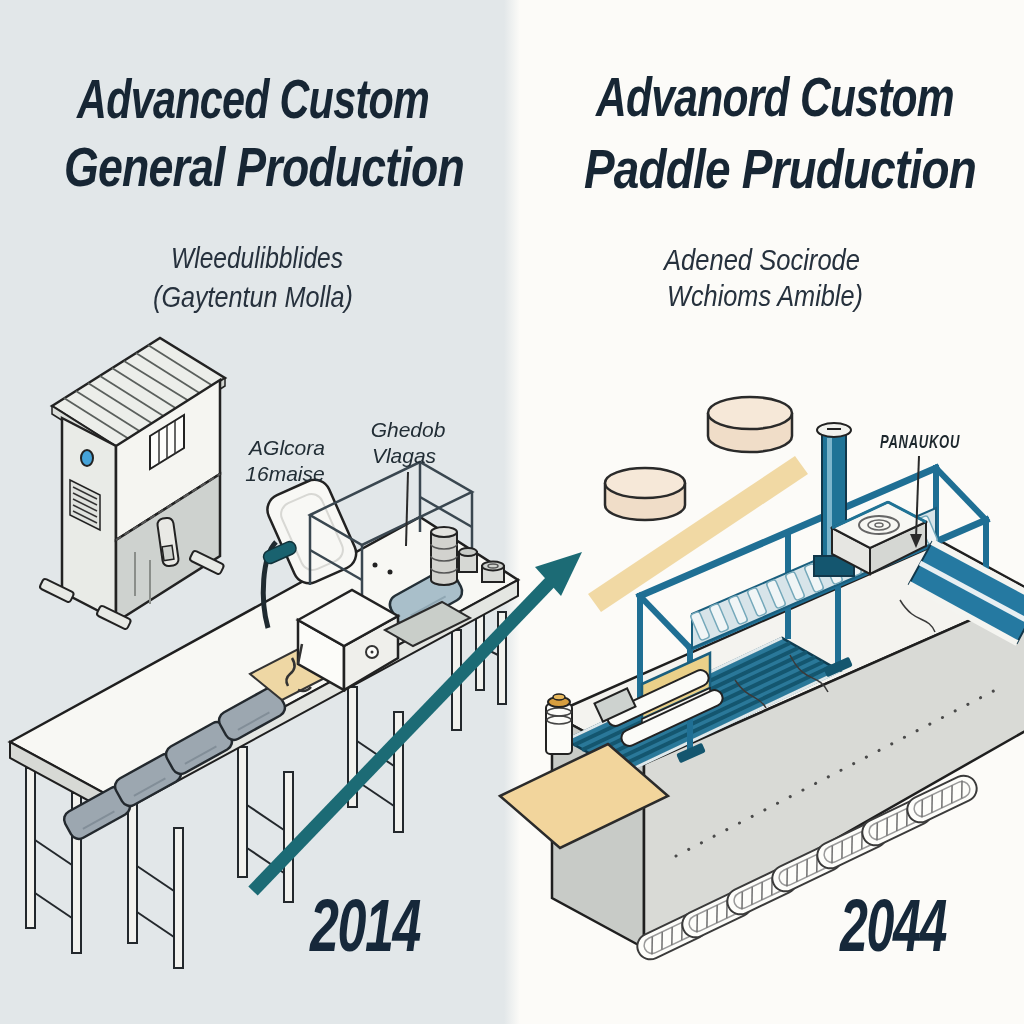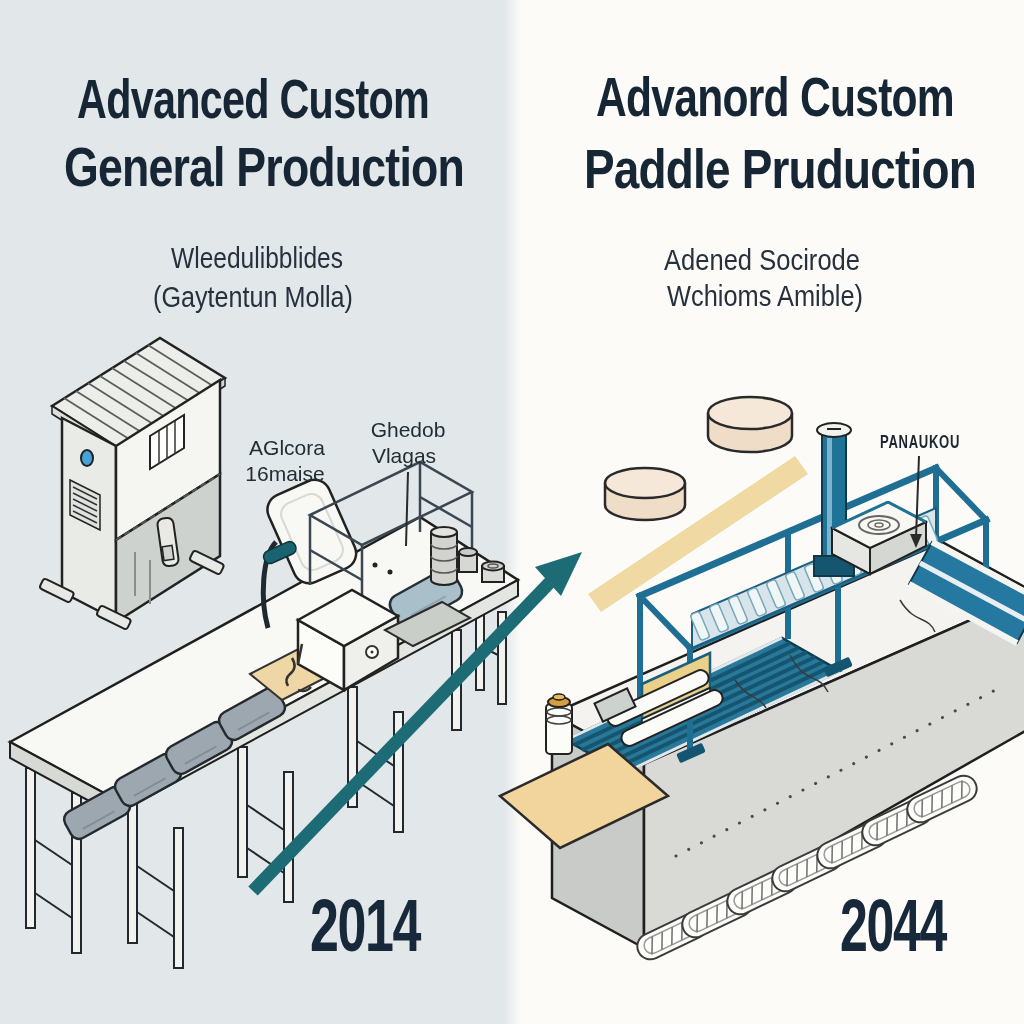--- a/index.html
+++ b/index.html
@@ -1,17 +1,17 @@
 <!DOCTYPE html>
 <html><head>
 <meta charset="utf-8">
 <style>
   html,body{margin:0;padding:0;background:#ffffff;}
   .stage{position:relative;width:1024px;height:1024px;overflow:hidden;
-         font-family:"Liberation Sans", sans-serif;}
+         font-family:"Liberation Sans", sans-serif;font-style:italic;}
   svg{display:block;}
   text{font-family:"Liberation Sans", sans-serif;}
   .t-title{font-weight:700;font-size:56px;fill:#172634;letter-spacing:-1px;}
   .t-sub{font-weight:400;font-size:29px;fill:#26313d;}
   .t-note{font-weight:500;font-size:21px;fill:#222e36;}
   .t-caps{font-weight:600;font-size:19px;fill:#1c262c;letter-spacing:1px;}
   .t-year{font-weight:700;font-size:74px;fill:#16283a;letter-spacing:-2px;}
 </style>
 </head>
 <body>

